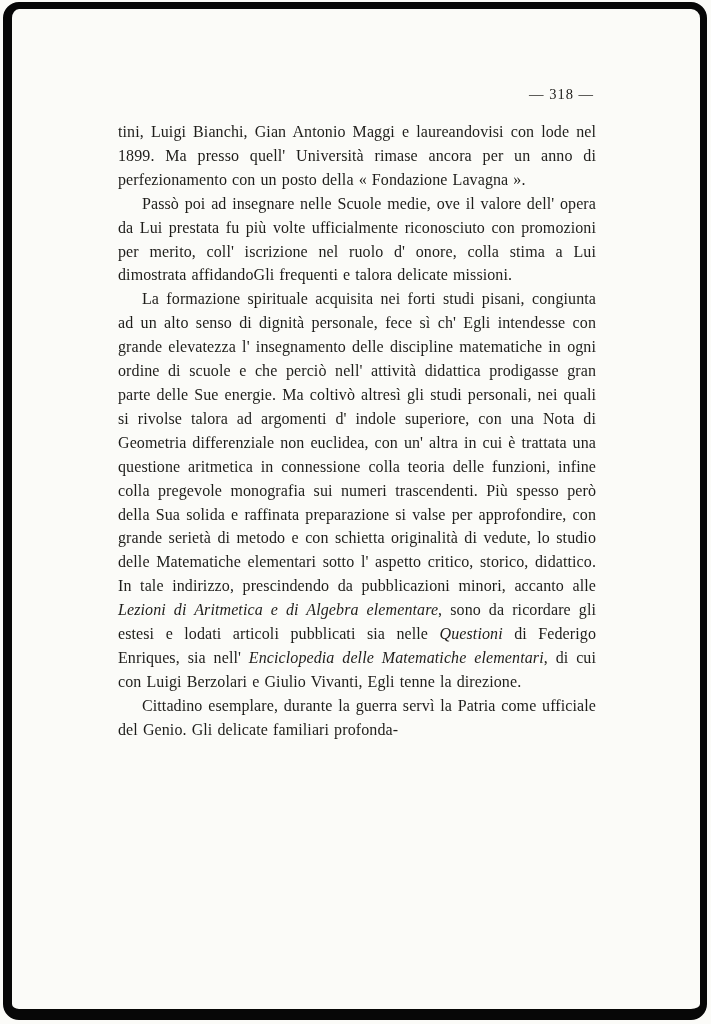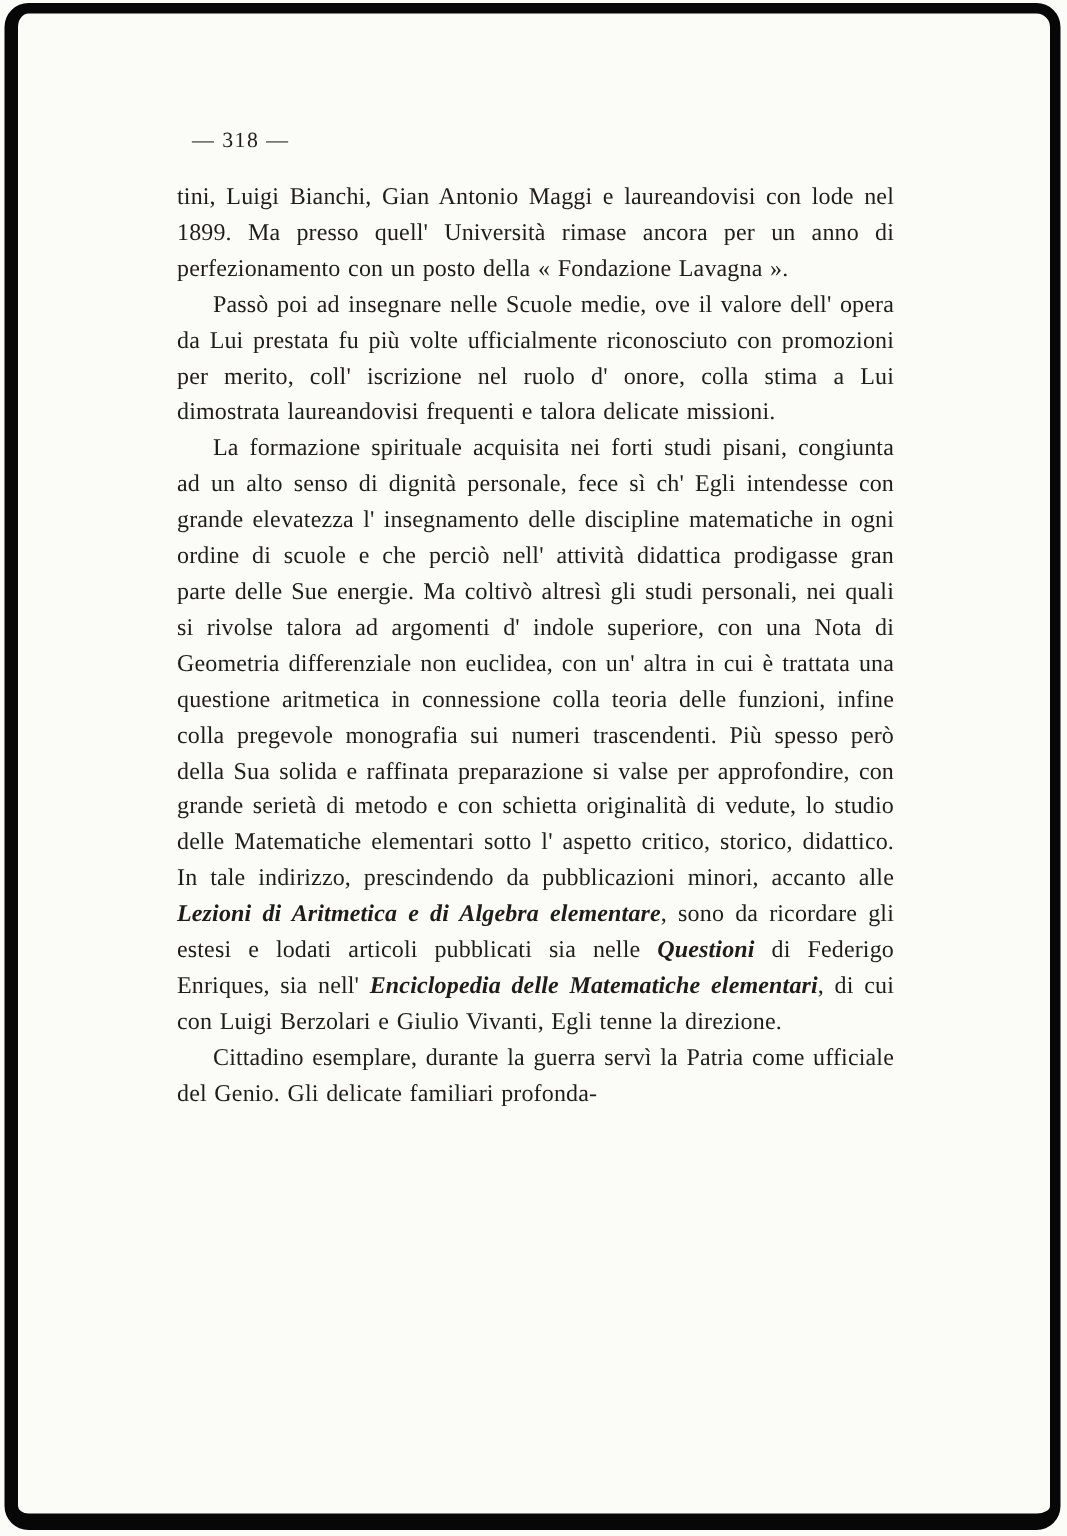--- a/index.html
+++ b/index.html
@@ -28,55 +28,55 @@
     bottom: 4px;
     border: 7px solid var(--frame);
     border-left-width: 9px;
     border-bottom-width: 11px;
     border-radius: 16px;
     pointer-events: none;
   }
   .page-number {
     position: absolute;
     top: 86px;
-    left: 128px;
+    left: 116px;
     width: 478px;
-    text-align: left;
+    text-align: right;
     font-size: 14.5px;
     letter-spacing: 1px;
     color: var(--ink);
   }
   .text-block {
     position: absolute;
     top: 120px;
     left: 118px;
     width: 478px;
     color: var(--ink);
     font-size: 16px;
     line-height: 23.9px;
     text-align: justify;
     word-spacing: 0.06em;
     letter-spacing: 0.1px;
   }
   .para { margin: 0; }
   .para.indent { text-indent: 24px; }
-  .italic { font-style: italic; font-weight: bold; }
+  .italic { font-style: italic; }
 </style>
 </head>
 <body>
 
 <div class="viewport">
   <div class="frame"></div>
 
   <div class="page-number">— 318 —</div>
 
   <div class="text-block">
 
     <p class="para"><span>tini, Luigi Bianchi, Gian Antonio Maggi e laureandovisi con lode nel 1899. Ma presso quell' Università rimase ancora per un anno di perfezionamento con un posto della « Fondazione Lavagna ».</span></p>
 
-    <p class="para indent"><span>Passò poi ad insegnare nelle Scuole medie, ove il valore dell' opera da Lui prestata fu più volte ufficialmente riconosciuto con promozioni per merito, coll' iscrizione nel ruolo d' onore, colla stima a Lui dimostrata laureandovisi frequenti e talora delicate missioni.</span></p>
+    <p class="para indent"><span>Passò poi ad insegnare nelle Scuole medie, ove il valore dell' opera da Lui prestata fu più volte ufficialmente riconosciuto con promozioni per merito, coll' iscrizione nel ruolo d' onore, colla stima a Lui dimostrata affidandoGli frequenti e talora delicate missioni.</span></p>
 
     <p class="para indent"><span>La formazione spirituale acquisita nei forti studi pisani, congiunta ad un alto senso di dignità personale, fece sì ch' Egli intendesse con grande elevatezza l' insegnamento delle discipline matematiche in ogni ordine di scuole e che perciò nell' attività didattica prodigasse gran parte delle Sue energie. Ma coltivò altresì gli studi personali, nei quali si rivolse talora ad argomenti d' indole superiore, con una Nota di Geometria differenziale non euclidea, con un' altra in cui è trattata una questione aritmetica in connessione colla teoria delle funzioni, infine colla pregevole monografia sui numeri trascendenti. Più spesso però della Sua solida e raffinata preparazione si valse per approfondire, con grande serietà di metodo e con schietta originalità di vedute, lo studio delle Matematiche elementari sotto l' aspetto critico, storico, didattico. In tale indirizzo, prescindendo da pubblicazioni minori, accanto alle </span><span class="italic">Lezioni di Aritmetica e di Algebra elementare</span><span>, sono da ricordare gli estesi e lodati articoli pubblicati sia nelle </span><span class="italic">Questioni</span><span> di Federigo Enriques, sia nell' </span><span class="italic">Enciclopedia delle Matematiche elementari</span><span>, di cui con Luigi Berzolari e Giulio Vivanti, Egli tenne la direzione.</span></p>
 
     <p class="para indent"><span>Cittadino esemplare, durante la guerra servì la Patria come ufficiale del Genio. Gli delicate familiari profonda-</span></p>
 
   </div>
 </div>
 
 </body></html>

